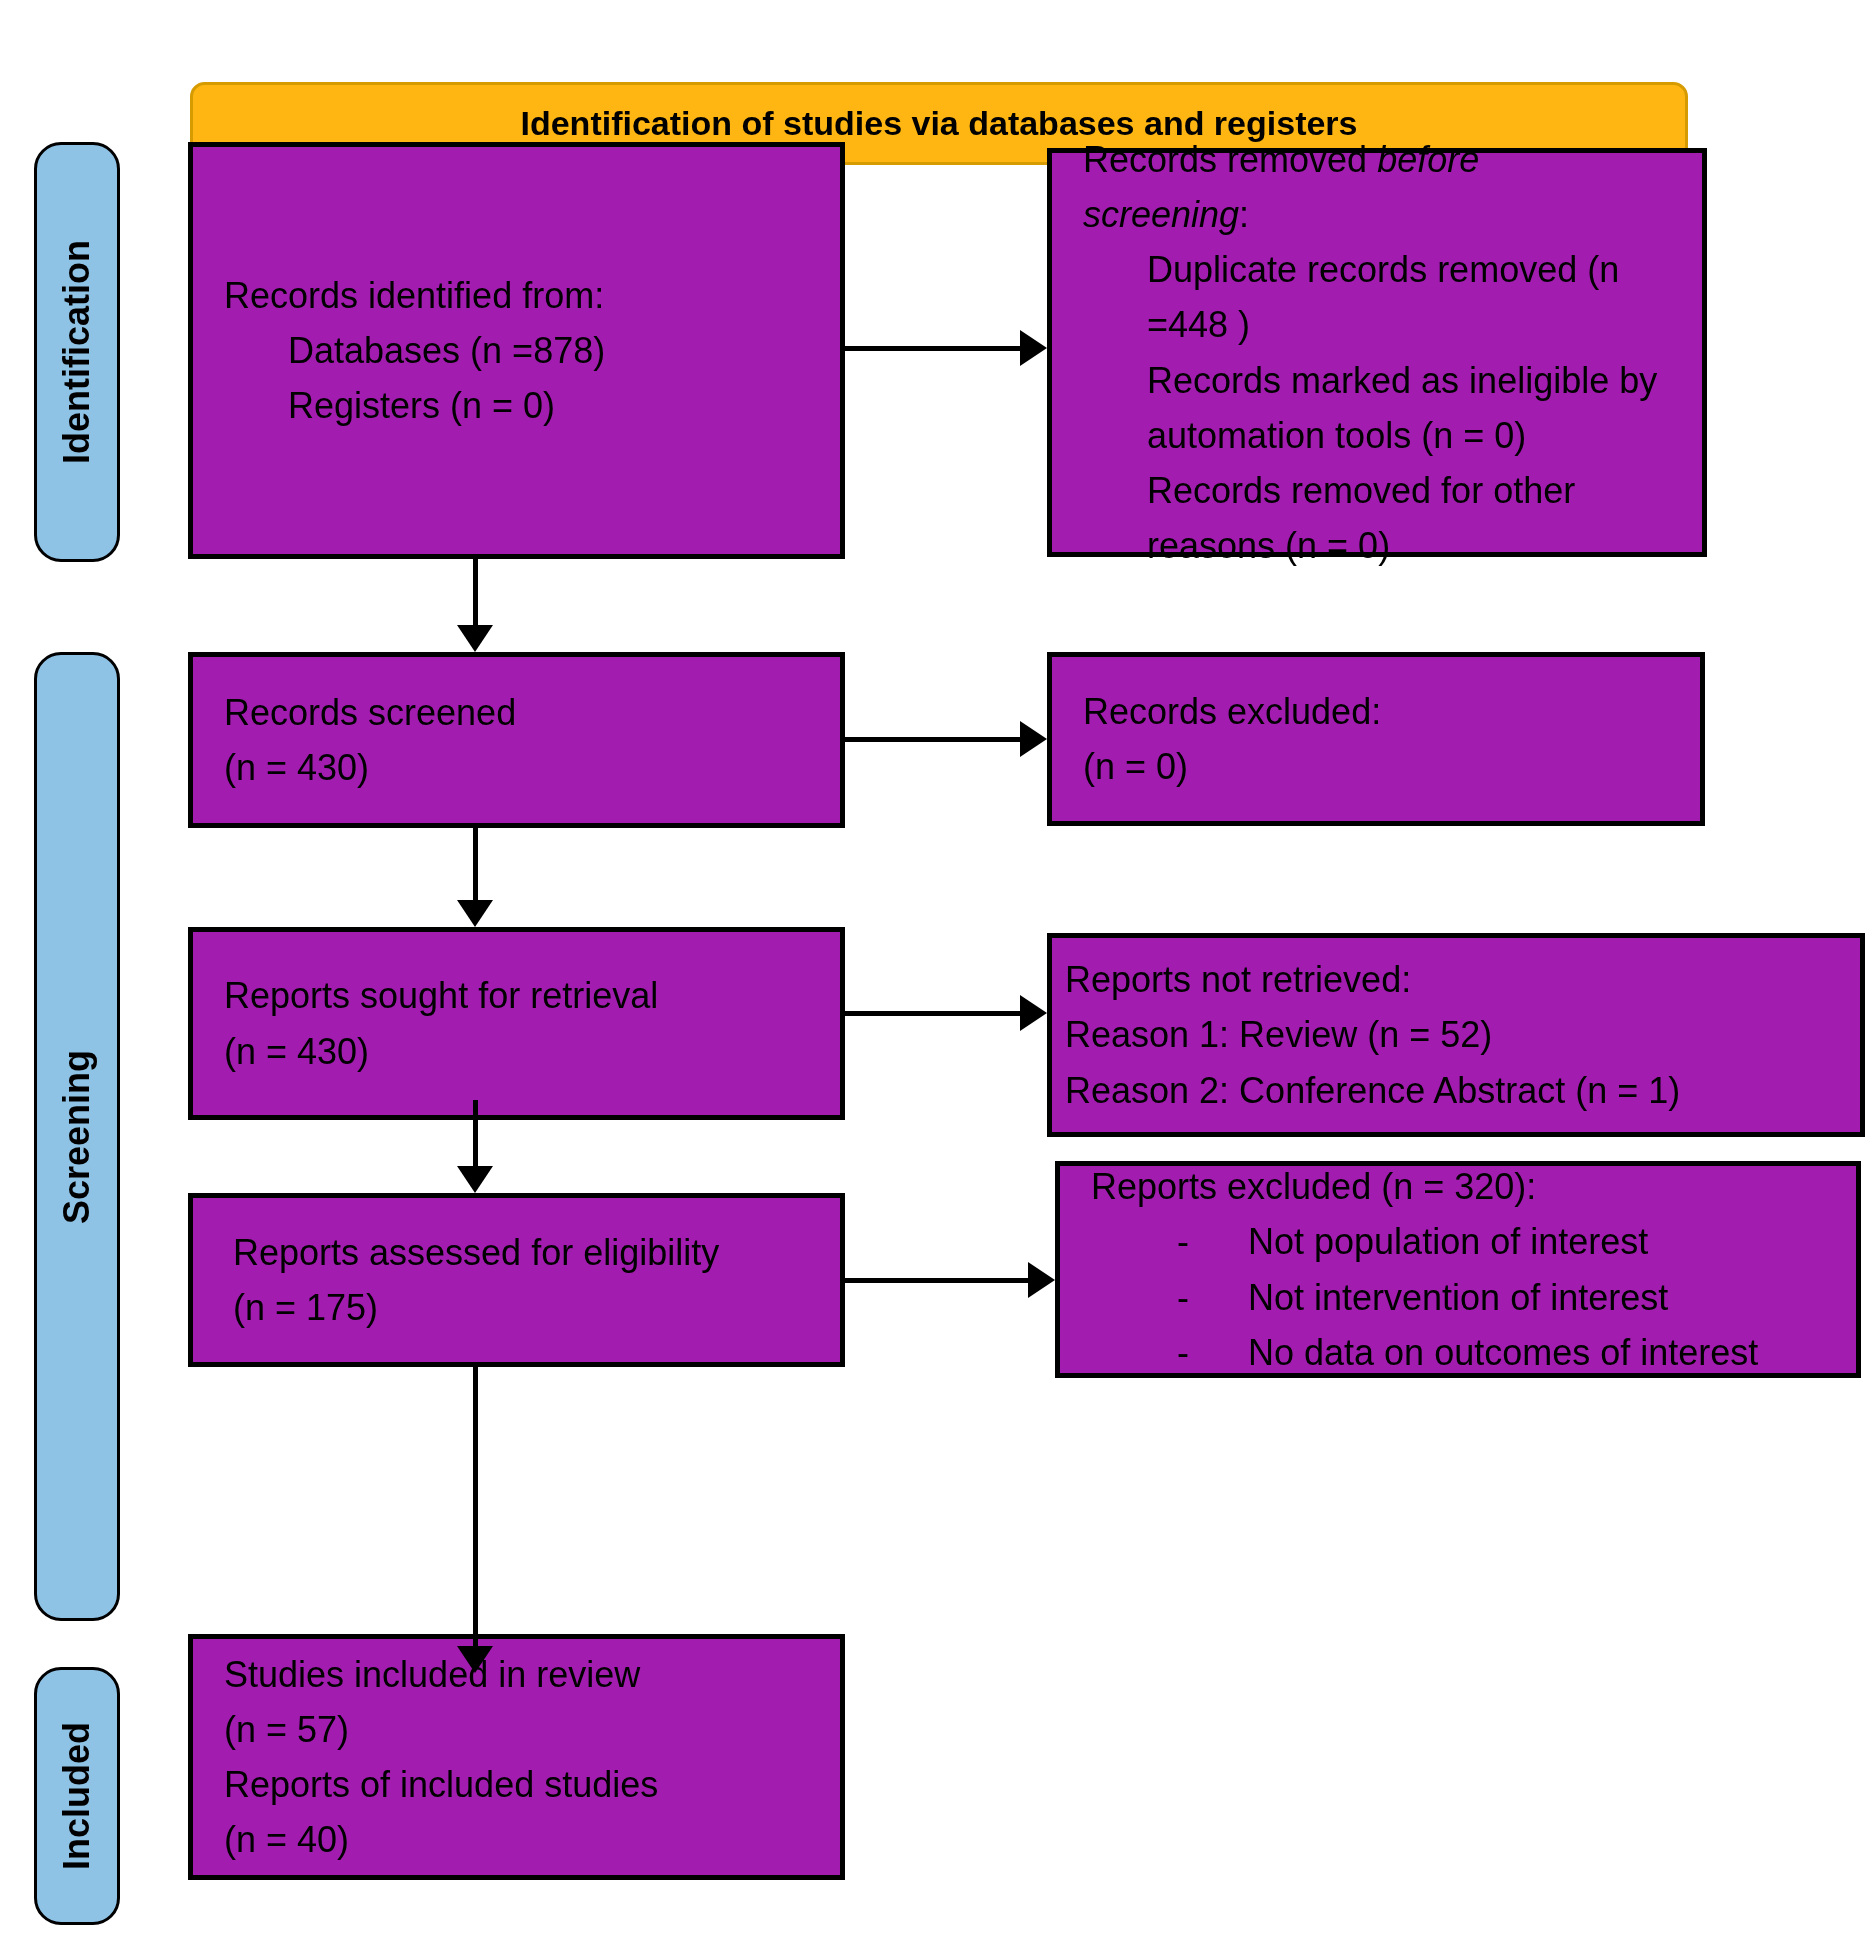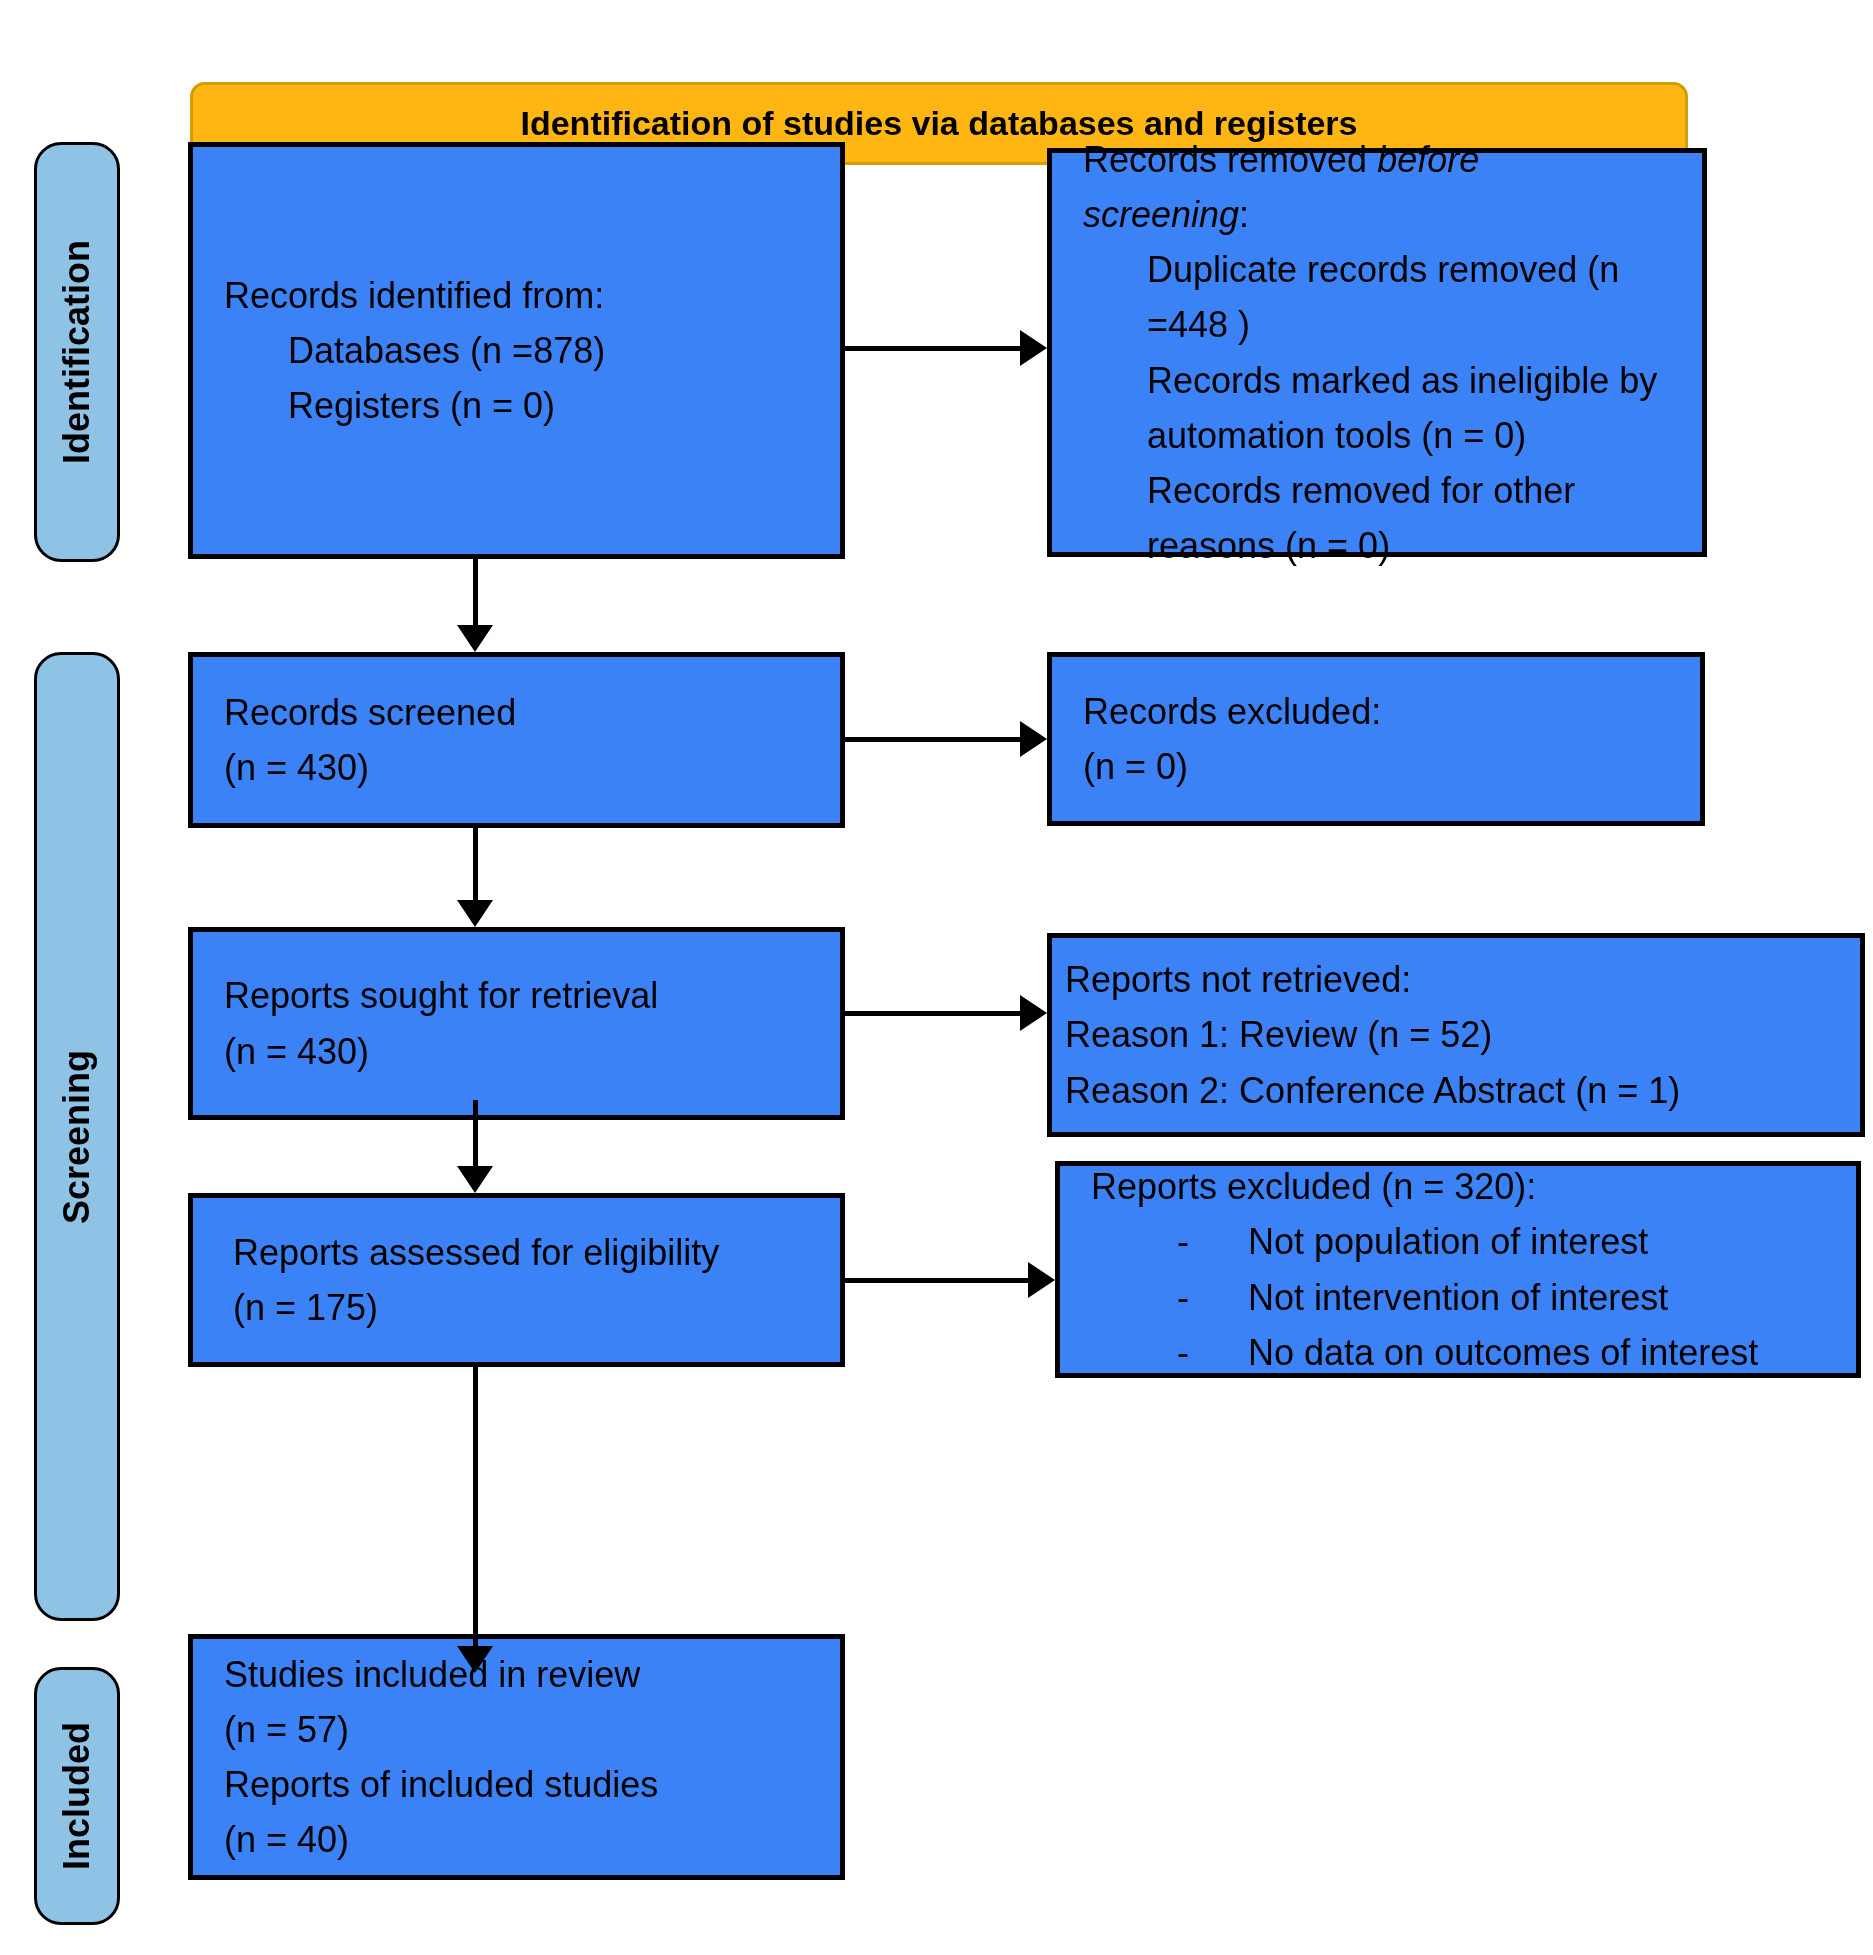--- a/index.html
+++ b/index.html
@@ -17,21 +17,21 @@
     position:absolute;box-sizing:border-box;background:#8FC3E6;border:3.1px solid #000;
     border-radius:27px;display:flex;align-items:center;justify-content:center;
   }
   .sidebar .rot{
     transform:rotate(-90deg);white-space:nowrap;font-weight:bold;font-size:36px;
   }
   #sb-identification{left:34px;top:142px;width:86px;height:420px;}
   #sb-screening{left:34px;top:652px;width:86px;height:969px;}
   #sb-included{left:34px;top:1667px;width:86px;height:258px;}
   .box{
-    position:absolute;box-sizing:border-box;background:#3b82f6;border:5.5px solid #000;
+    position:absolute;box-sizing:border-box;background:#a21caf;border:5.5px solid #000;
     display:flex;flex-direction:column;justify-content:center;
     font-size:36px;line-height:1.53;text-align:left;
     padding:12.3px 17px 12.3px 31px;
   }
   #box1{left:188px;top:142px;width:657px;height:417px;}
   #box2{left:1047px;top:148px;width:660px;height:409px;}
   #box3{left:188px;top:652px;width:657px;height:176px;}
   #box4{left:1047px;top:652px;width:658px;height:174px;}
   #box5{left:188px;top:927px;width:657px;height:193px;}
   #box6{left:1047px;top:933px;width:818px;height:204px;padding-left:13px;}

